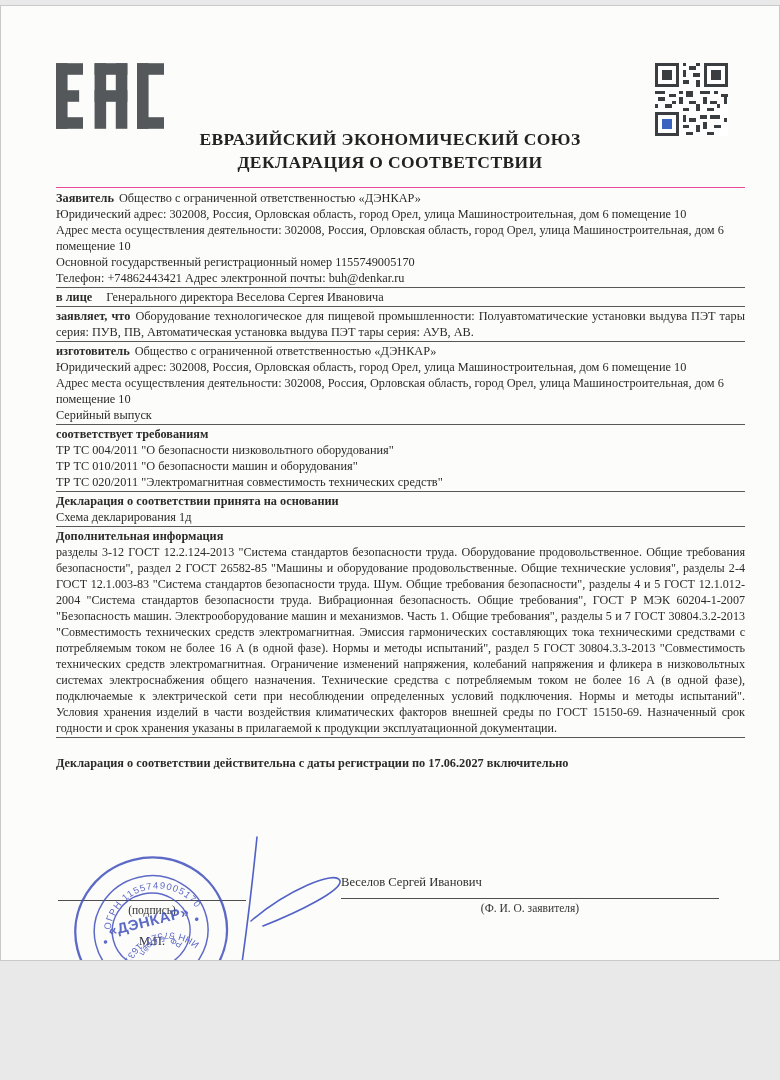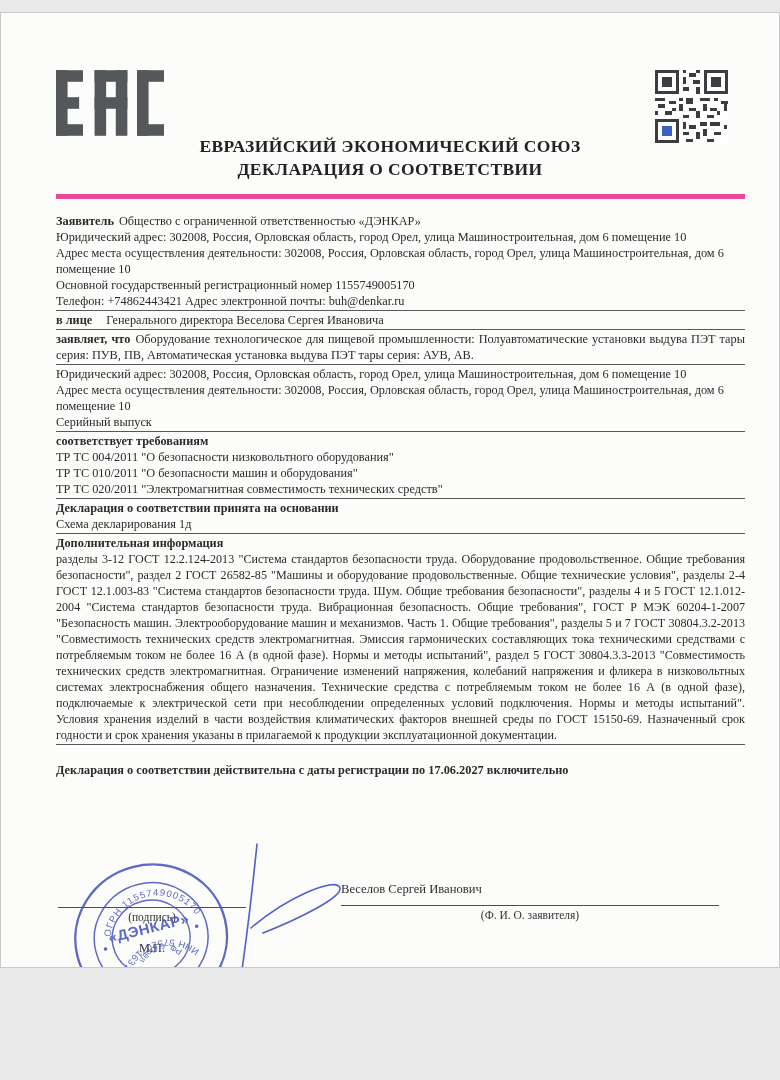--- a/index.html
+++ b/index.html
@@ -1,30 +1,30 @@
 <!DOCTYPE html>
 <html><head>
 <meta charset="utf-8">
 <style>
   html,body{margin:0;padding:0;background:#e9e9e9;}
   .page{
-    position:relative;width:780px;height:956px;margin:12px auto;
+    position:relative;width:780px;height:956px;margin:5px auto;
     background:#fcfcfb;border:1px solid #c9c9c9;box-sizing:border-box;
     font-family:"Liberation Serif","DejaVu Serif",serif;color:#2b2b2b;overflow:hidden;
   }
   .title{
     position:absolute;top:122px;left:0;right:0;text-align:center;
     font-weight:bold;font-size:17.5px;line-height:23px;letter-spacing:.4px;color:#222;
   }
   .content{
     position:absolute;left:55px;top:181px;width:689px;
     font-size:12.3px;line-height:16px;
   }
   .sec{border-bottom:1px solid #585858;padding-bottom:1px;margin-bottom:1px;}
-  .sec.top{border-top:5px solid #ec4899;padding-top:14px;}
+  .sec.top{border-top:1px solid #ec4899;padding-top:2px;}
   .lbl{font-weight:bold;margin-right:5px;}
   .lbl.wide{margin-right:14px;}
   .boldrow{font-weight:bold;}
   .jst{text-align:justify;}
   .addl{font-size:12.1px;line-height:16px;text-align:justify;}
   .oneline{white-space:nowrap;overflow:hidden;}
   .validity{font-weight:bold;padding-top:16px;}
   .sig-line{position:absolute;border-top:1.4px solid #4e4e4e;}
   .sig-caption{position:absolute;text-align:center;font-size:11.5px;color:#333;}
   .fio-name{position:absolute;text-align:left;font-size:12.6px;color:#2e2e2e;}
@@ -131,20 +131,21 @@
 
     <div class="sec">
       <div><span class="lbl wide">в лице</span><span>Генерального директора Веселова Сергея Ивановича</span></div>
     </div>
 
     <div class="sec jst">
       <span class="lbl">заявляет, что</span><span>Оборудование технологическое для пищевой промышленности: Полуавтоматические установки выдува ПЭТ тары серия: ПУВ, ПВ, Автоматическая установка выдува ПЭТ тары серия: АУВ, АВ.</span>
     </div>
 
     <div class="sec">
+      <div><span class="lbl">изготовитель</span><span>Общество с ограниченной ответственностью «ДЭНКАР»</span></div>
       <div class="oneline">Юридический адрес: 302008, Россия, Орловская область, город Орел, улица Машиностроительная, дом 6 помещение 10</div>
       <div>Адрес места осуществления деятельности: 302008, Россия, Орловская область, город Орел, улица Машиностроительная, дом 6 помещение 10</div>
       <div class="oneline">Серийный выпуск</div>
     </div>
 
     <div class="sec">
       <div class="boldrow">соответствует требованиям</div>
       <div class="oneline">ТР ТС 004/2011 "О безопасности низковольтного оборудования"</div>
       <div class="oneline">ТР ТС 010/2011 "О безопасности машин и оборудования"</div>
       <div class="oneline">ТР ТС 020/2011 "Электромагнитная совместимость технических средств"</div>

